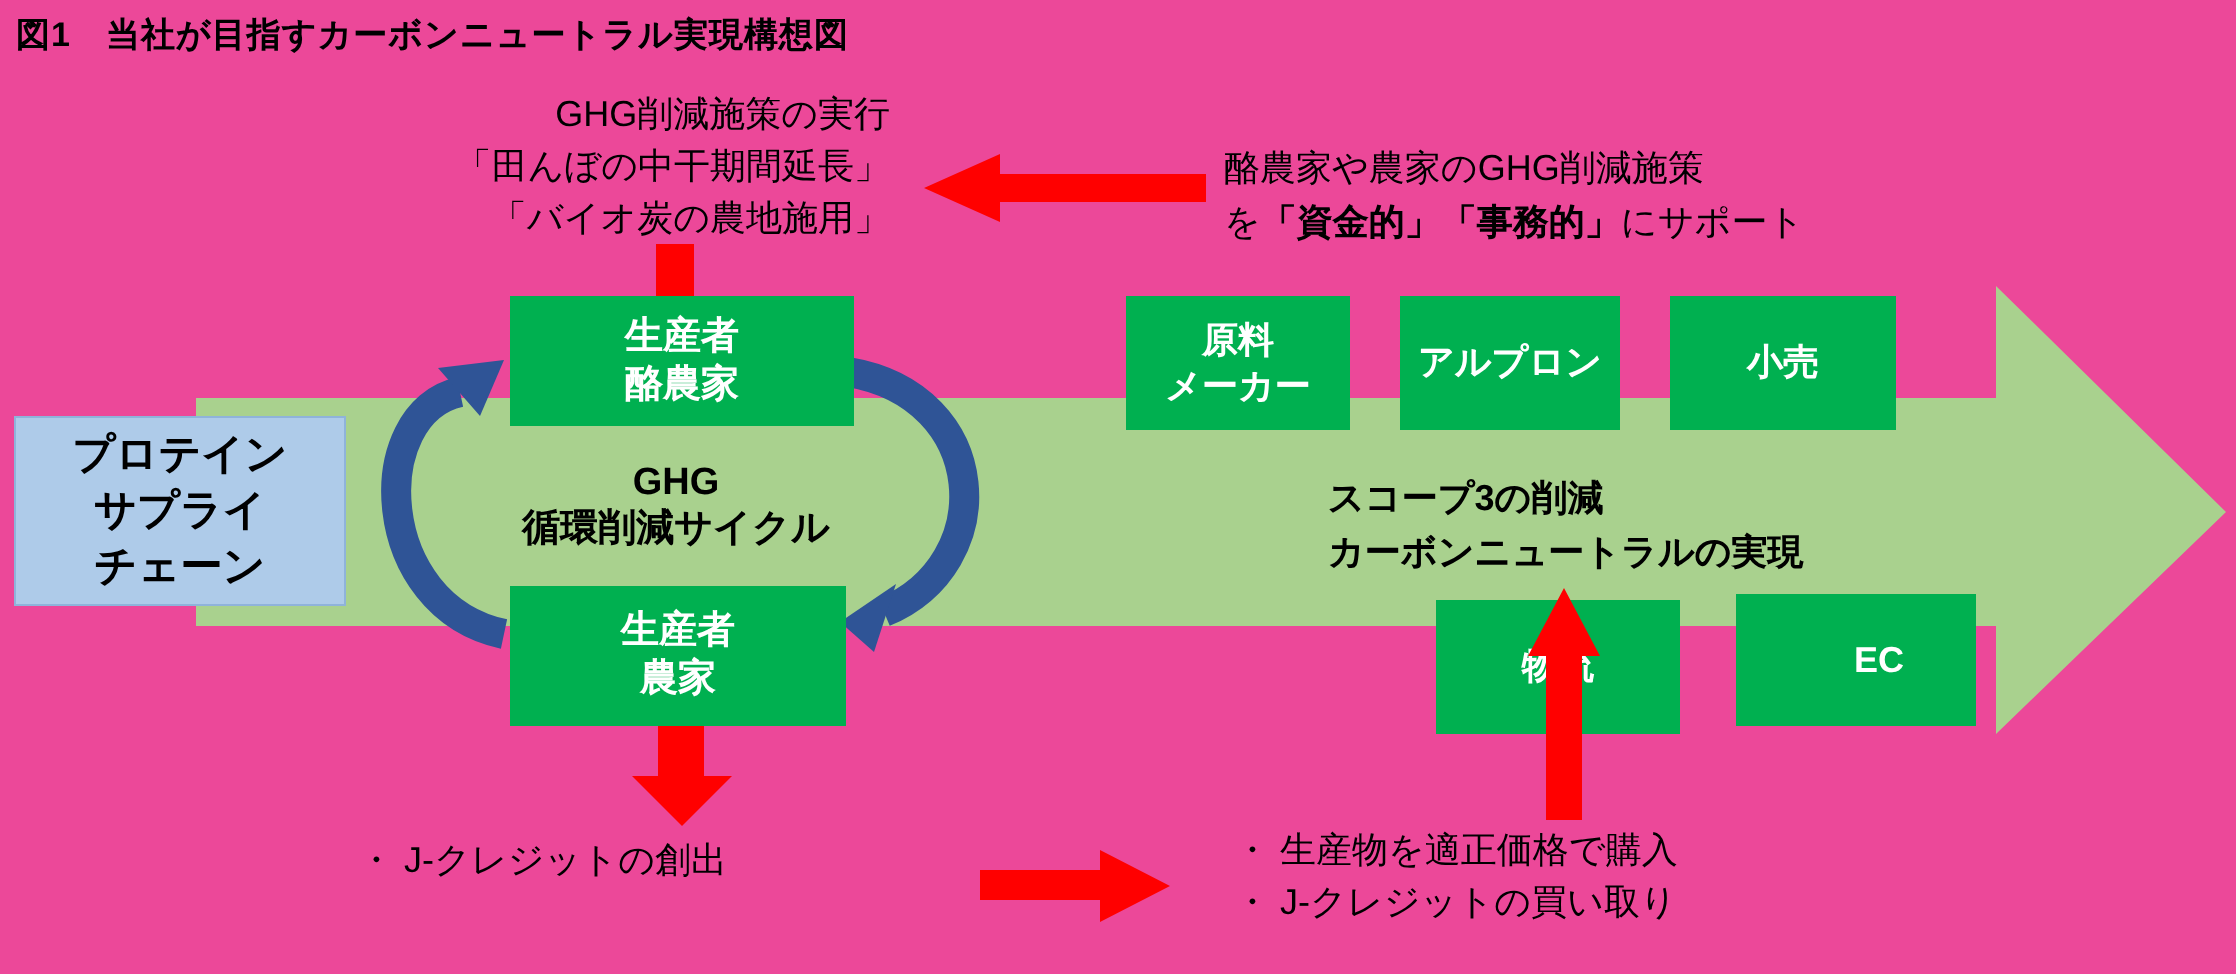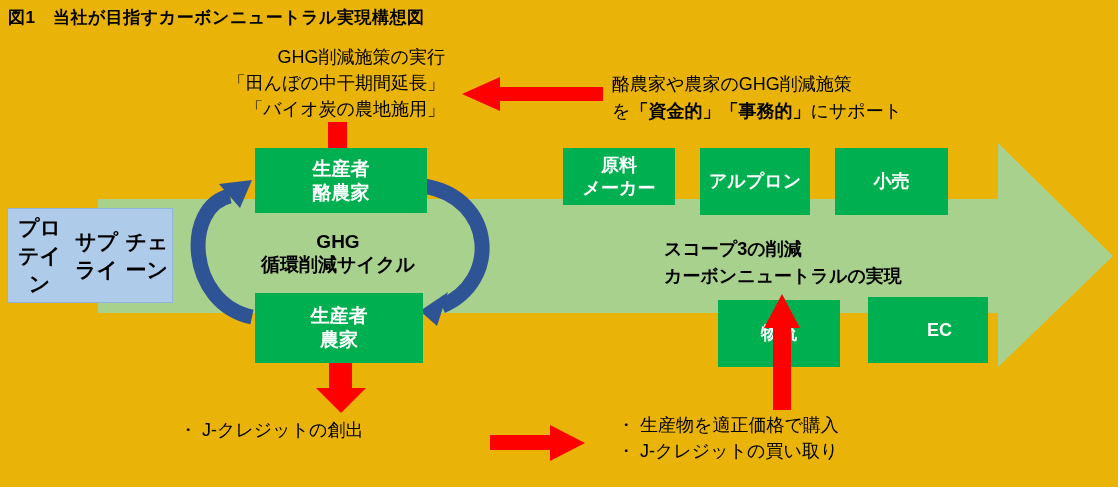--- a/index.html
+++ b/index.html
@@ -1,17 +1,17 @@
 <!DOCTYPE html>
 <html><head>
 <meta charset="utf-8">
 <style>
   html,body{margin:0;padding:0;background:#ffffff;}
   .stage{
-    position:relative;width:1118px;height:487px;background:#eab308;overflow:hidden;
+    position:relative;width:1118px;height:487px;background:#ec4899;overflow:hidden;
     font-family:"Liberation Sans","DejaVu Sans",sans-serif;color:#000;
   }
   .stage *{box-sizing:border-box;}
   svg.layer{position:absolute;left:0;top:0;width:1118px;height:487px;pointer-events:none;}
   .layer-bg{z-index:1;}
   .layer-fg{z-index:5;}
   .title{
     position:absolute;left:8px;top:6px;z-index:2;
     font-size:17px;font-weight:bold;letter-spacing:0.5px;white-space:nowrap;
   }
@@ -21,21 +21,21 @@
   .gbox{
     position:absolute;z-index:3;background:#00B050;color:#ffffff;font-weight:bold;
     display:flex;flex-direction:column;align-items:center;justify-content:center;
     text-align:center;line-height:1.26;
   }
   .gbox-lg{font-size:19px;text-align:center;}
   .gbox-sm{font-size:18px;}
   .protein{
     position:absolute;left:7px;top:208px;width:166px;height:95px;z-index:3;
     background:#AECBE9;border:1px solid #8FB3DA;color:#000;font-weight:bold;font-size:21px;
-    display:flex;flex-direction:row;align-items:center;justify-content:center;
+    display:flex;flex-direction:column;align-items:center;justify-content:center;
     text-align:center;line-height:28px;
   }
   .cycle-label{
     position:absolute;left:240px;top:230px;width:196px;z-index:3;
     text-align:center;font-weight:bold;font-size:19px;line-height:23px;white-space:nowrap;
   }
   .scope3-label{
     position:absolute;left:664px;top:236px;z-index:3;
     font-weight:bold;font-size:18px;line-height:27px;white-space:nowrap;
   }
@@ -84,21 +84,21 @@
   </div>
 
   <div class="gbox gbox-lg" style="left:255px;top:148px;width:172px;height:65px;">
     <div>生産者</div>
     <div>酪農家</div>
   </div>
   <div class="gbox gbox-lg" style="left:255px;top:293px;width:168px;height:70px;">
     <div>生産者</div>
     <div>農家</div>
   </div>
-  <div class="gbox gbox-sm" style="left:563px;top:148px;width:112px;height:57px;">
+  <div class="gbox gbox-sm" style="left:563px;top:148px;width:112px;height:67px;">
     <div>原料</div>
     <div>メーカー</div>
   </div>
   <div class="gbox gbox-sm" style="left:700px;top:148px;width:110px;height:67px;">
     <div>アルプロン</div>
   </div>
   <div class="gbox gbox-sm" style="left:835px;top:148px;width:113px;height:67px;">
     <div>小売</div>
   </div>
   <div class="gbox gbox-sm" style="left:718px;top:300px;width:122px;height:67px;">

